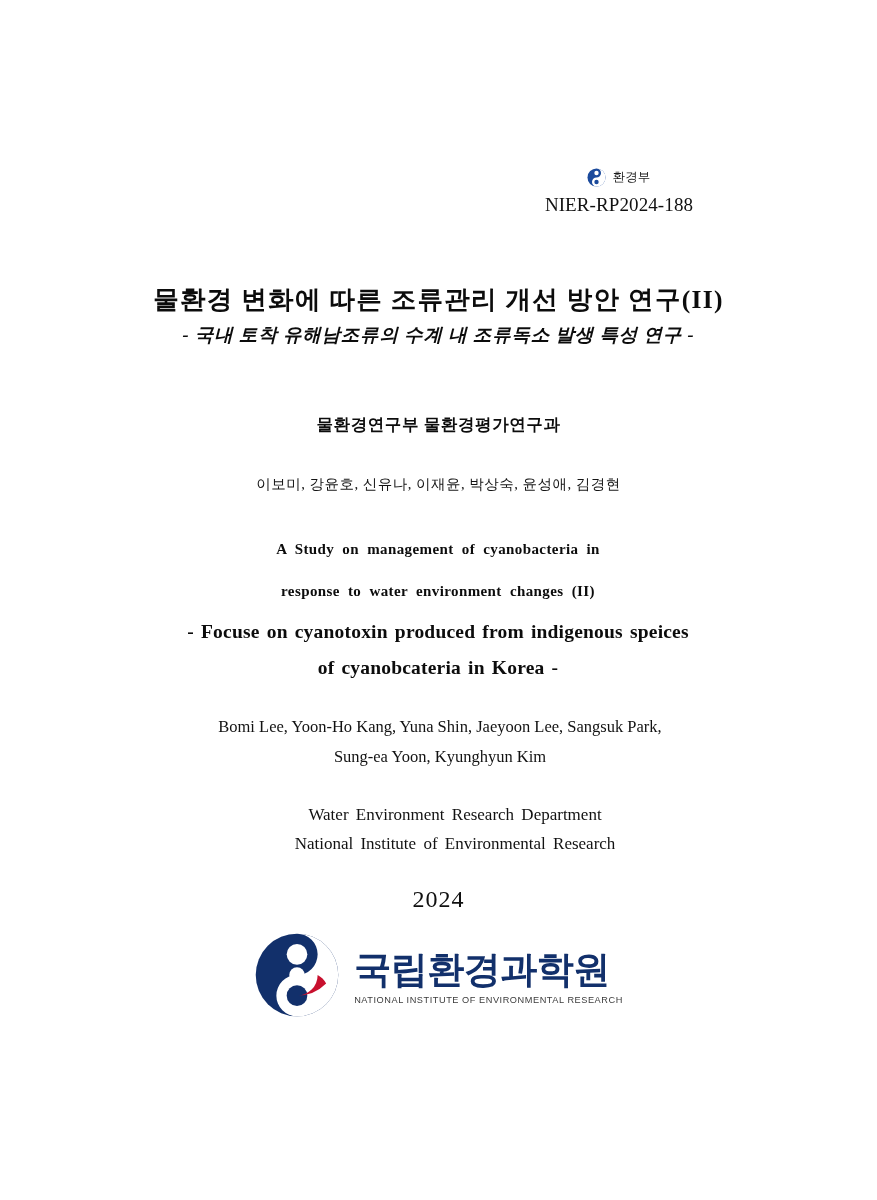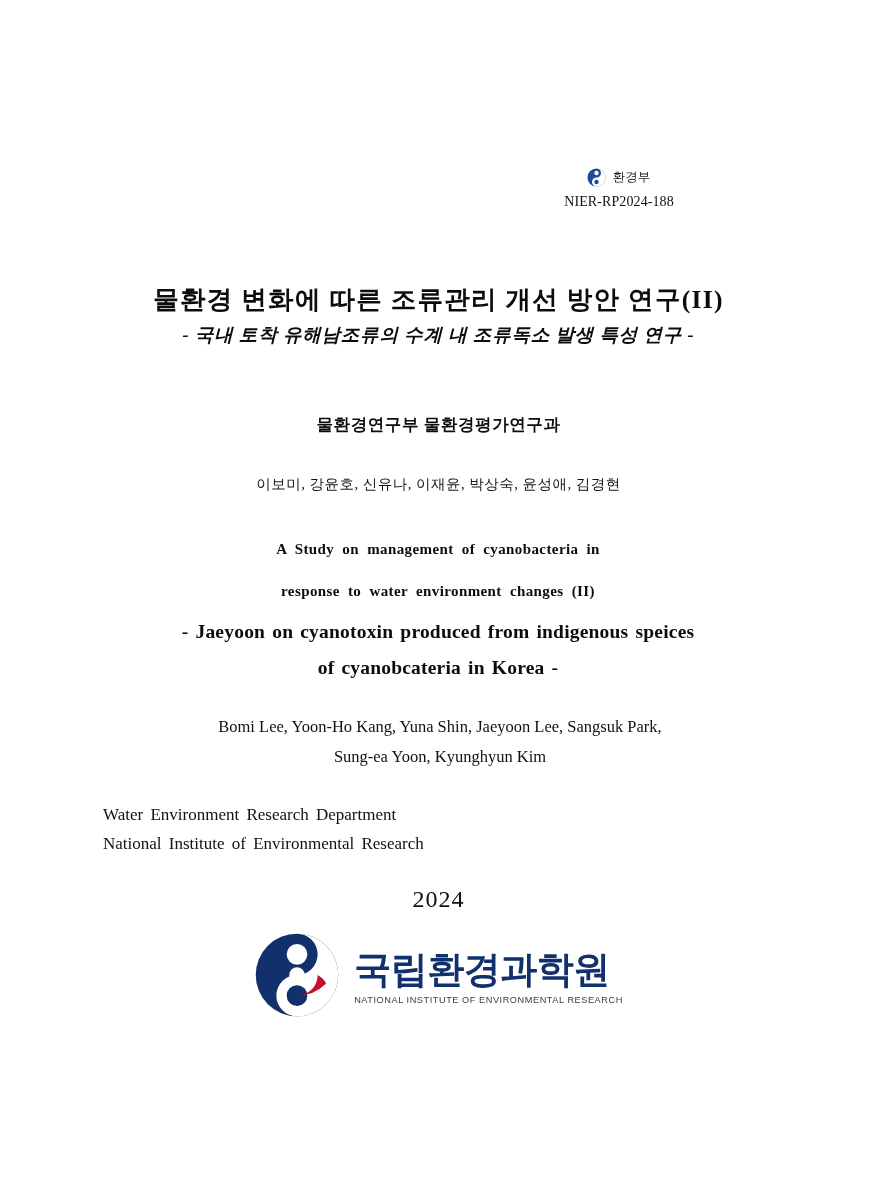--- a/index.html
+++ b/index.html
@@ -48,21 +48,21 @@
     font-family: "Liberation Sans", sans-serif;
     font-size: 12.5px;
     letter-spacing: 0.2px;
     color: #1b1b1b;
     line-height: 1;
     white-space: nowrap;
   }
   .report-number {
     margin-top: 6px;
     font-family: "Liberation Serif", serif;
-    font-size: 14px;
+    font-size: 19px;
     letter-spacing: 0.1px;
     color: #111;
     white-space: nowrap;
   }
 
   
   .kr-title {
     position: absolute;
     top: 282px;
     left: 0;
@@ -148,22 +148,23 @@
     text-align: center;
     font-size: 16.5px;
     line-height: 30px;
     color: #121212;
   }
   .en-authors span { display: block; }
 
   .en-affiliation {
     position: absolute;
     top: 800px;
-    left: 103px;
+    left: 135px;
     width: 640px;
+    text-align: center;
     font-size: 17px;
     line-height: 29px;
     color: #121212;
   }
   .en-affiliation span { display: block; word-spacing: 3px; }
 
   .year {
     position: absolute;
     top: 886px;
     left: 0;
@@ -239,21 +240,21 @@
 
   <div class="kr-dept">물환경연구부 물환경평가연구과</div>
   <div class="kr-authors">이보미, 강윤호, 신유나, 이재윤, 박상숙, 윤성애, 김경현</div>
 
   <div class="en-title">
     <span class="l1">A Study on management of cyanobacteria in</span>
     <span class="l2">response to water environment changes (II)</span>
   </div>
 
   <div class="en-subtitle">
-    <span>- Jaeyoon on cyanotoxin produced from indigenous speices</span>
+    <span>- Focuse on cyanotoxin produced from indigenous speices</span>
     <span>of cyanobcateria in Korea -</span>
   </div>
 
   <div class="en-authors">
     <span>Bomi Lee, Yoon-Ho Kang, Yuna Shin, Jaeyoon Lee, Sangsuk Park,</span>
     <span>Sung-ea Yoon, Kyunghyun Kim</span>
   </div>
 
   <div class="en-affiliation">
     <span>Water Environment Research Department</span>

